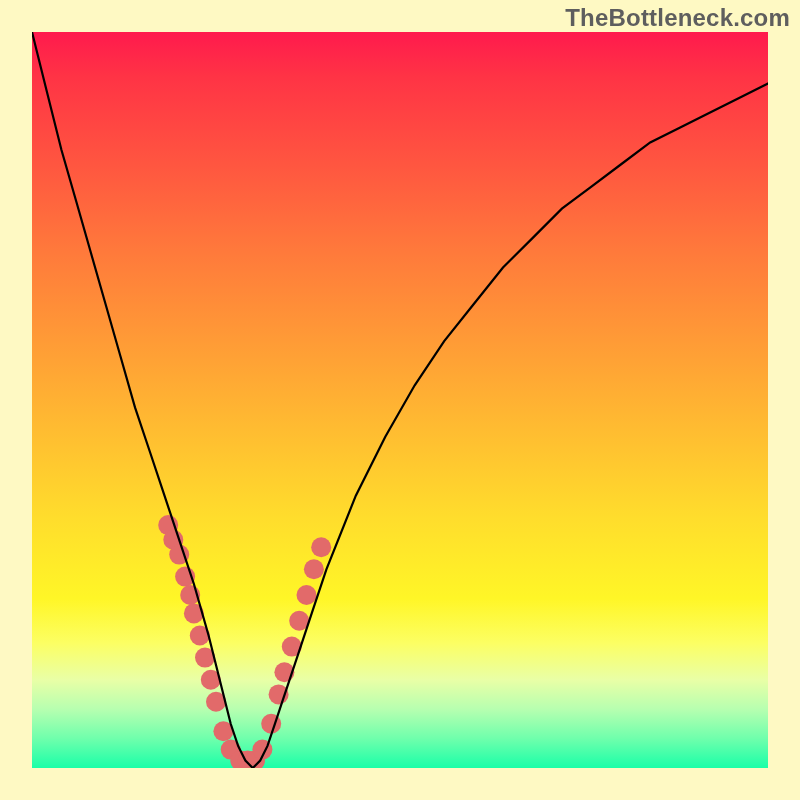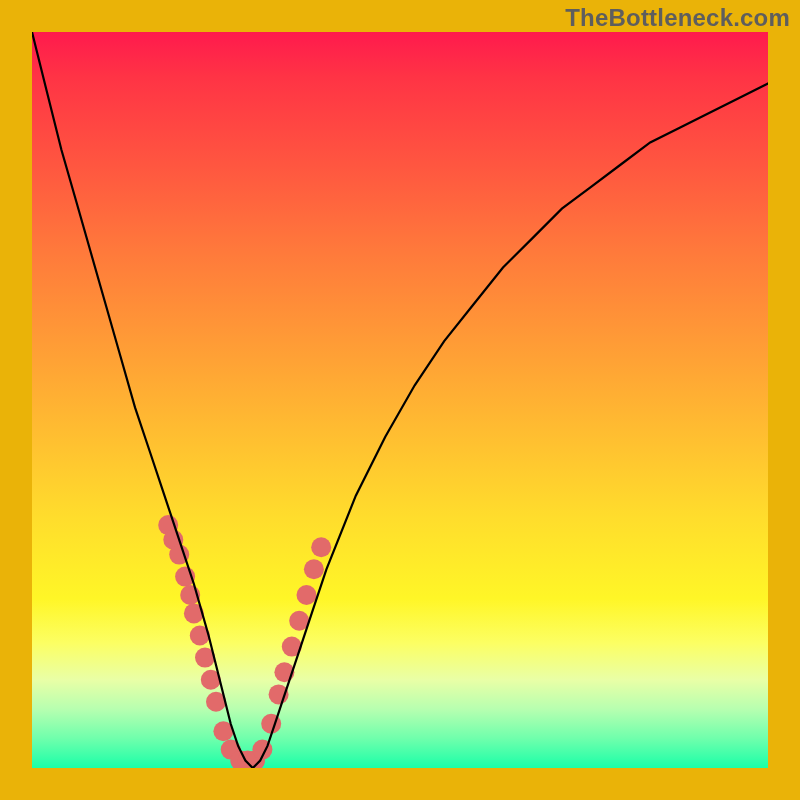--- a/index.html
+++ b/index.html
@@ -7,21 +7,21 @@
     padding: 0;
     width: 800px;
     height: 800px;
     background: #000;
     overflow: hidden;
   }
   .frame {
     position: absolute;
     top: 0; left: 0;
     width: 800px; height: 800px;
-    background: #eab308;
+    background: #fef9c3;
   }
   .plot {
     position: absolute;
     top: 32px;
     left: 32px;
     width: 736px;
     height: 736px;
     background: linear-gradient(to bottom,
       #ff1a4d 0%,
       #ff3345 6%,

